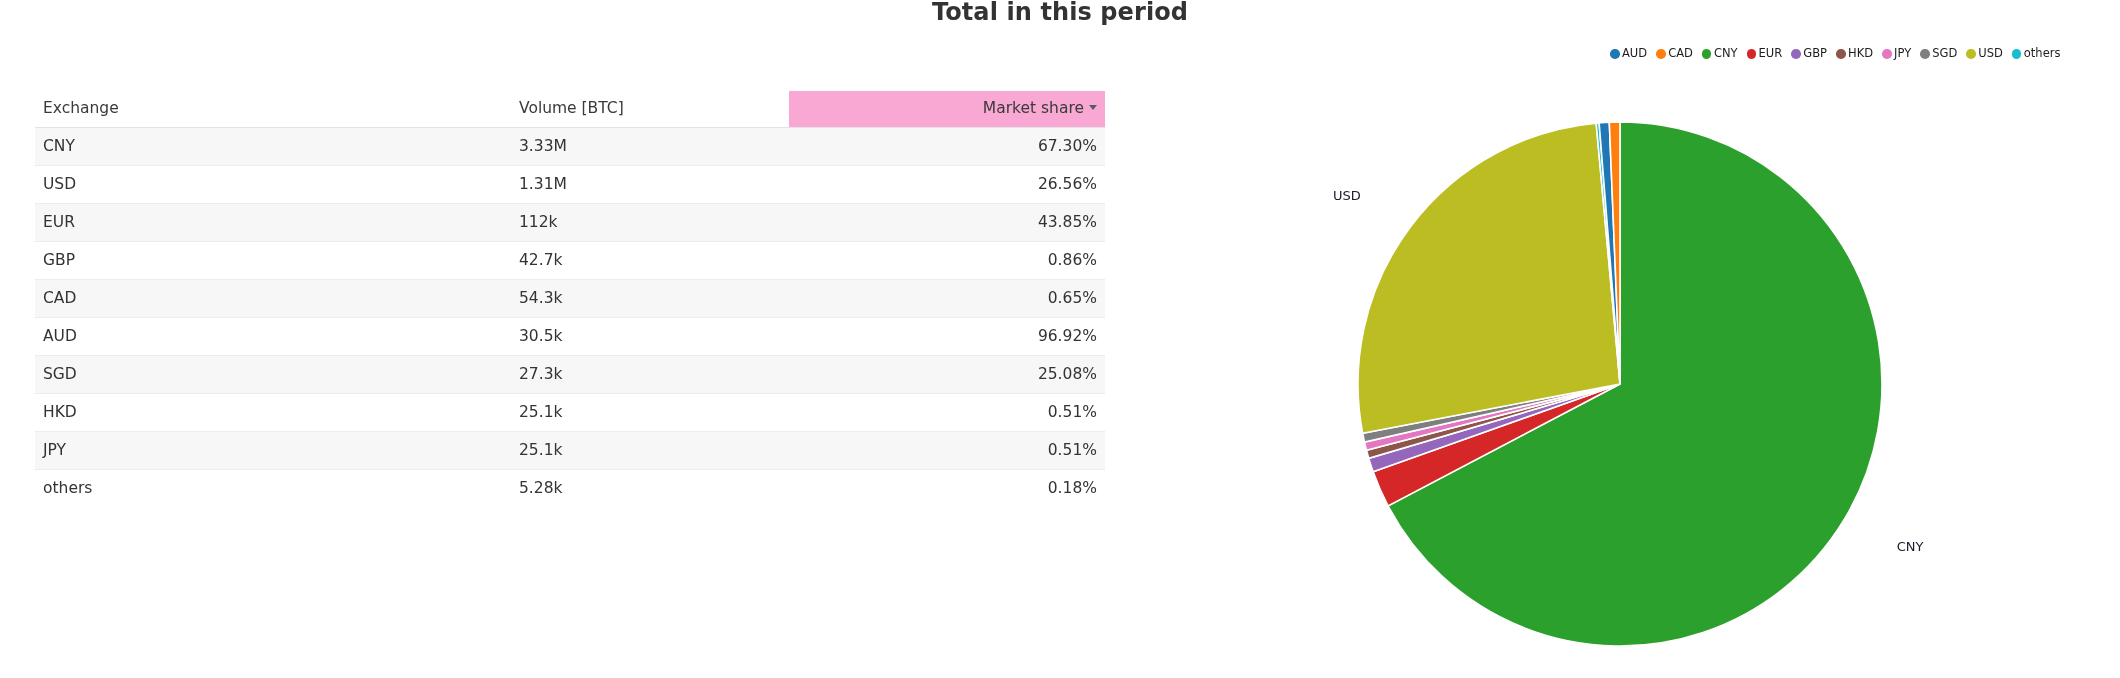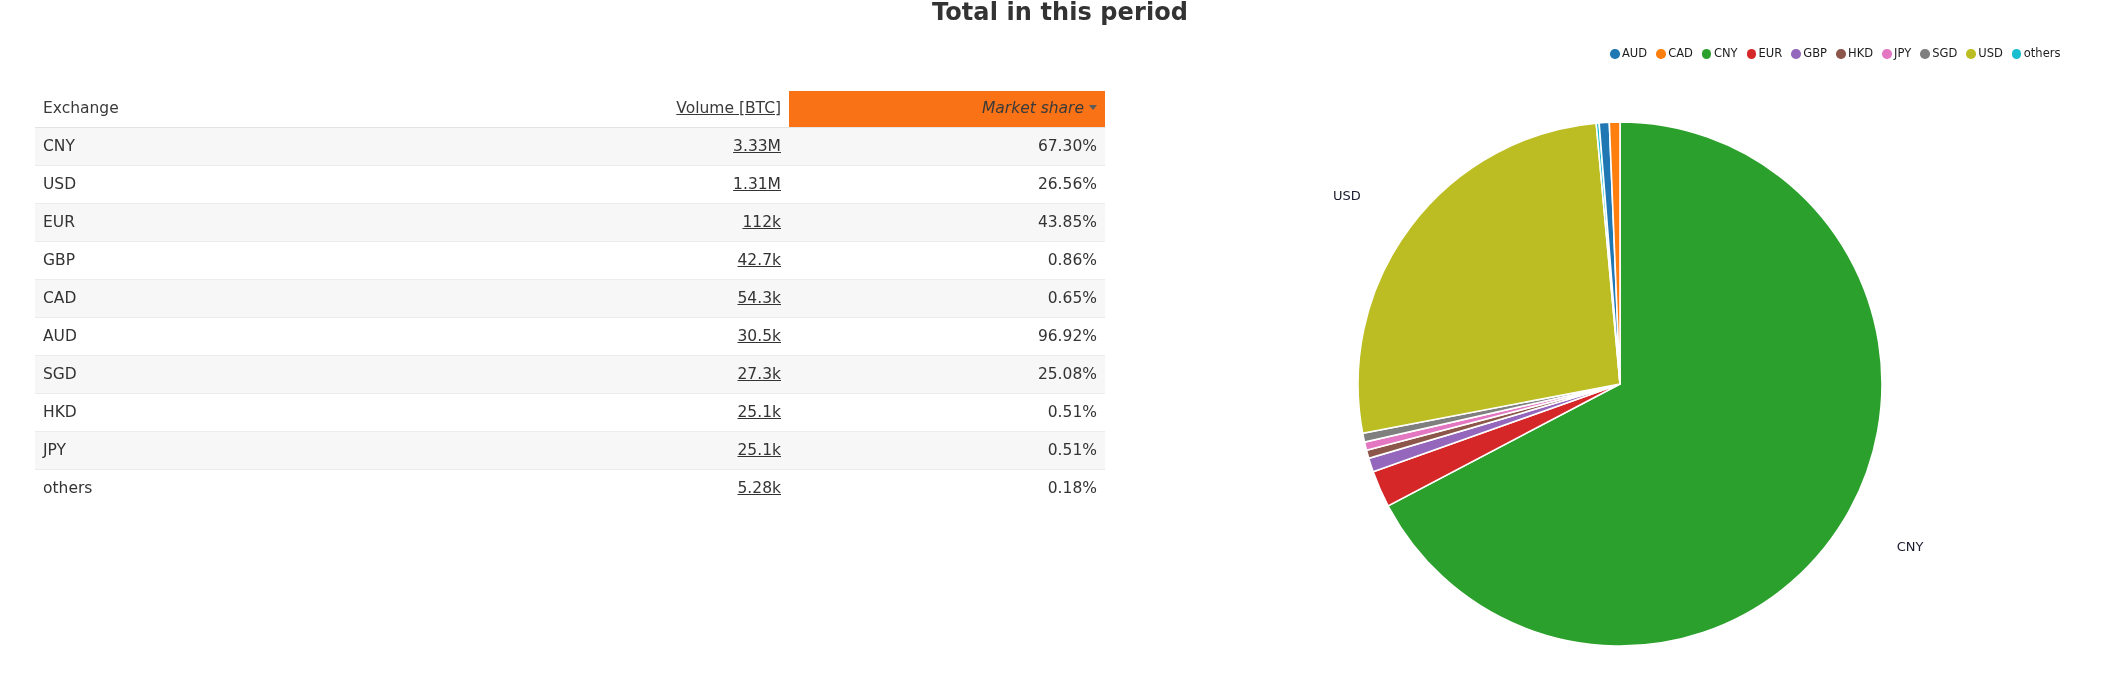--- a/index.html
+++ b/index.html
@@ -68,34 +68,32 @@
     line-height: 34px;
     padding-bottom: 2px;
   }
   th.col-exchange, td.col-exchange {
     width: 460px;
     text-align: left;
     padding-left: 0;
   }
   th.col-volume, td.col-volume {
     width: 262px;
-    text-align: right;
+    text-align: left;
     padding-right: 6px;
-    text-decoration: underline;
   }
   th.col-share, td.col-share {
     width: 300px;
     text-align: right;
     padding-right: 0;
   }
   
   thead th.col-share {
-    background: #f97316;
+    background: #f9a8d4;
     position: relative;
-    font-style: italic;
   }
   thead th.col-share .hdr-inner {
     display: inline-block;
     padding-right: 2px;
   }
   .sort-caret {
     display: inline-block;
     width: 0;
     height: 0;
     margin-left: 3px;

